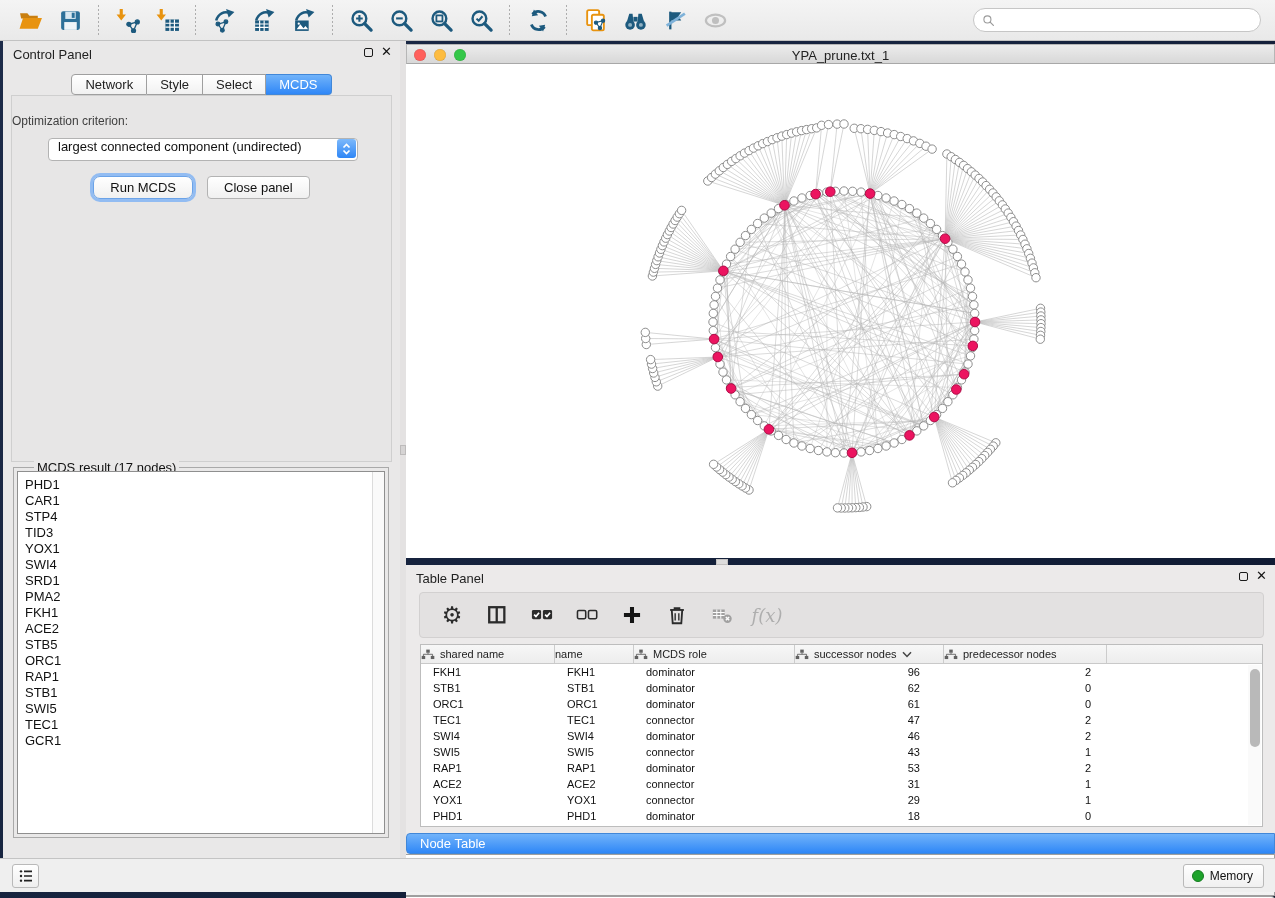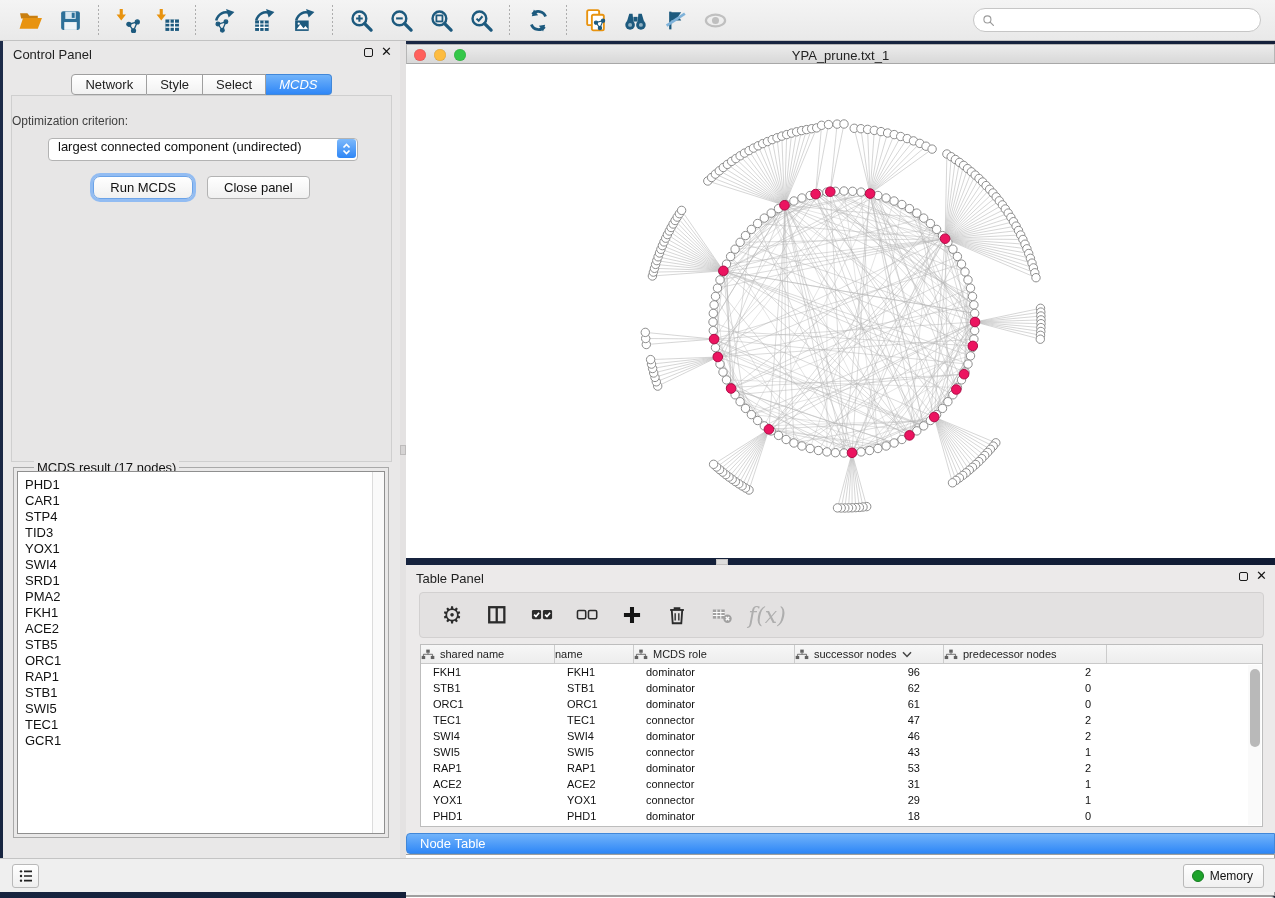--- a/index.html
+++ b/index.html
@@ -34,21 +34,21 @@
   .panel-title { position:absolute; left:10px; top:4px; font-size:13px; color:#222; }
   .panel-btns { position:absolute; right:8px; top:4px; display:flex; gap:8px; align-items:center; }
   .float-box { width:9px; height:9px; border:1.6px solid #1a1a1a; border-radius:2px; display:inline-block; }
   .close-x { font-size:13px; font-weight:bold; color:#111; line-height:10px; }
 
   .seg-tabs { position:absolute; top:33px; left:0; width:100%; text-align:center; z-index:3; }
   .seg-tabs .seg { display:inline-flex; }
   .seg .tab { font-size:13px; color:#222; padding:2px 13px; height:21px; display:flex; align-items:center;
     background:linear-gradient(#ffffff,#f1f1f1); border:1px solid #9f9f9f; border-left:none; }
   .seg .tab:first-child { border-left:1px solid #9f9f9f; border-radius:4px 0 0 4px; }
-  .seg .tab:last-child { border-radius:0 4px 4px 0;font-style:italic; }
+  .seg .tab:last-child { border-radius:0 4px 4px 0; }
   .seg .tab.sel { background:linear-gradient(#71b3fa,#2f87f7); color:#fff; border-color:#4187d8; }
 
   .mcds-box { position:absolute; left:8px; top:54px; width:381px; height:367px;
     background:#e7e6e6; border:1px solid #cfcfcf; }
   .opt-label { position:absolute; top:18px; width:100%; text-align:left; font-size:12px; color:#404040; }
   .selectbox { position:absolute; left:36px; top:42px; width:310px; height:23px; background:#fff;
     border:1px solid #b3b3b3; border-radius:4px; display:flex; align-items:flex-start; }
   .selectbox .val { flex:1; font-size:13px; color:#111; padding-left:9px; white-space:nowrap; }
   .spinner { width:19px; height:19px; margin-right:1px; border-radius:3px;
     background:linear-gradient(#7db9fb,#2e86f6); display:flex; flex-direction:column;
@@ -88,21 +88,21 @@
 
   
   .tpanel { position:absolute; left:403px; top:524px; width:869px; height:293px; background:#eceaea; }
   .tp-toolbar { position:absolute; left:13px; top:27px; right:11px; height:46px; background:#e3e1e1;
     border:1px solid #d2d0d0; border-radius:4px; display:flex; align-items:center; padding-left:17px; gap:15px; }
   .tp-btn { width:30px; height:30px; border:none; background:transparent; display:flex; align-items:center;
     justify-content:center; }
   .tp-btn svg { width:22px; height:22px; }
   .tp-btn.disabled { opacity:.9; }
   .gear-txt { font-size:23px; color:#2b2b2b; line-height:22px; font-family:"DejaVu Sans",sans-serif; }
-  .fx-txt { font-family:"DejaVu Serif","Liberation Serif",serif; font-style:italic; font-size:22px; color:#a9a9a9; }
+  .fx-txt { font-family:"DejaVu Serif","Liberation Serif",serif; font-style:italic; font-size:18px; color:#a9a9a9; }
 
   .ntable { position:absolute; left:14px; top:79px; right:12px; height:183px; background:#fff;
     border:1px solid #bdbdbd; overflow:hidden; }
   .thead, .trow { display:grid; grid-template-columns:134px 79px 161px 149px 163px 1fr; }
   .thead { height:19px; background:linear-gradient(#f7f7f7,#ededed); border-bottom:1px solid #c9c9c9; }
   .th { display:flex; align-items:center; justify-content:flex-start; gap:5px; font-size:11px; color:#222;
     border-right:1px solid #cccccc; overflow:hidden; }
   .th:last-child { border-right:none; }
   .trow { height:16px; }
   .td { font-size:11px; color:#111; display:flex; align-items:center; padding-left:12px; overflow:hidden; }

